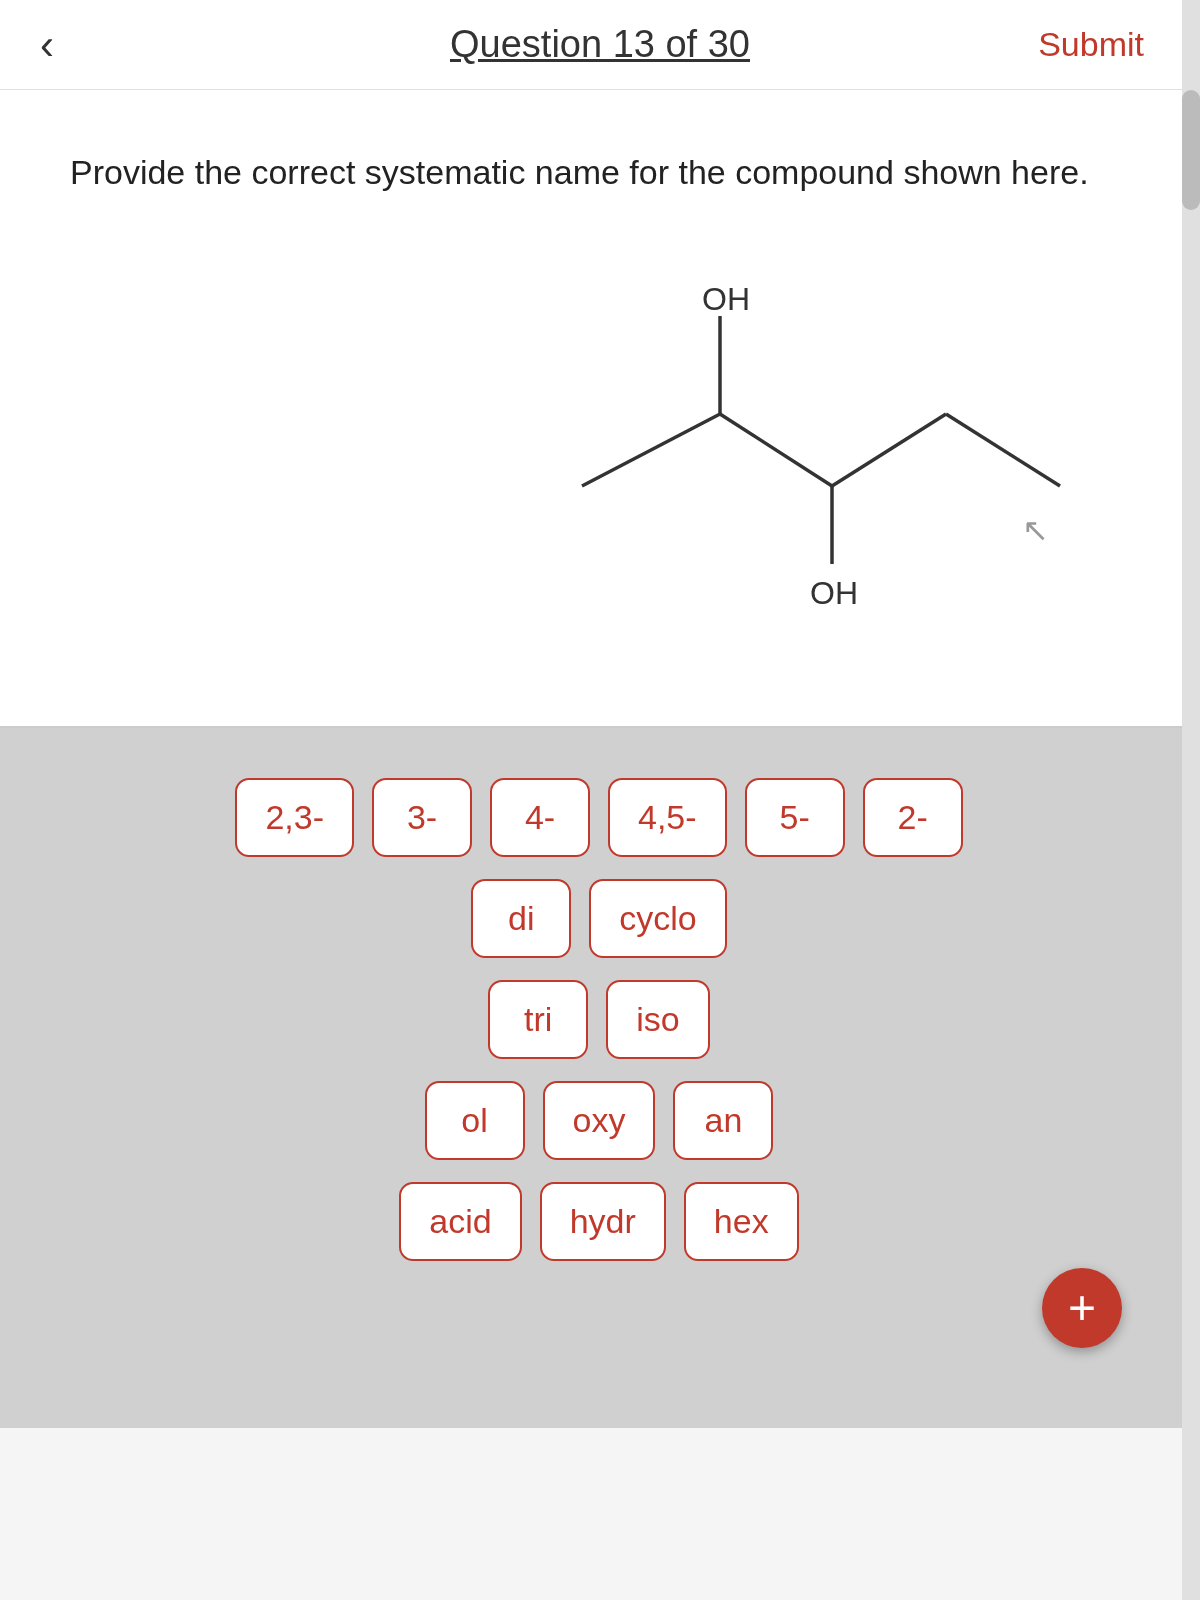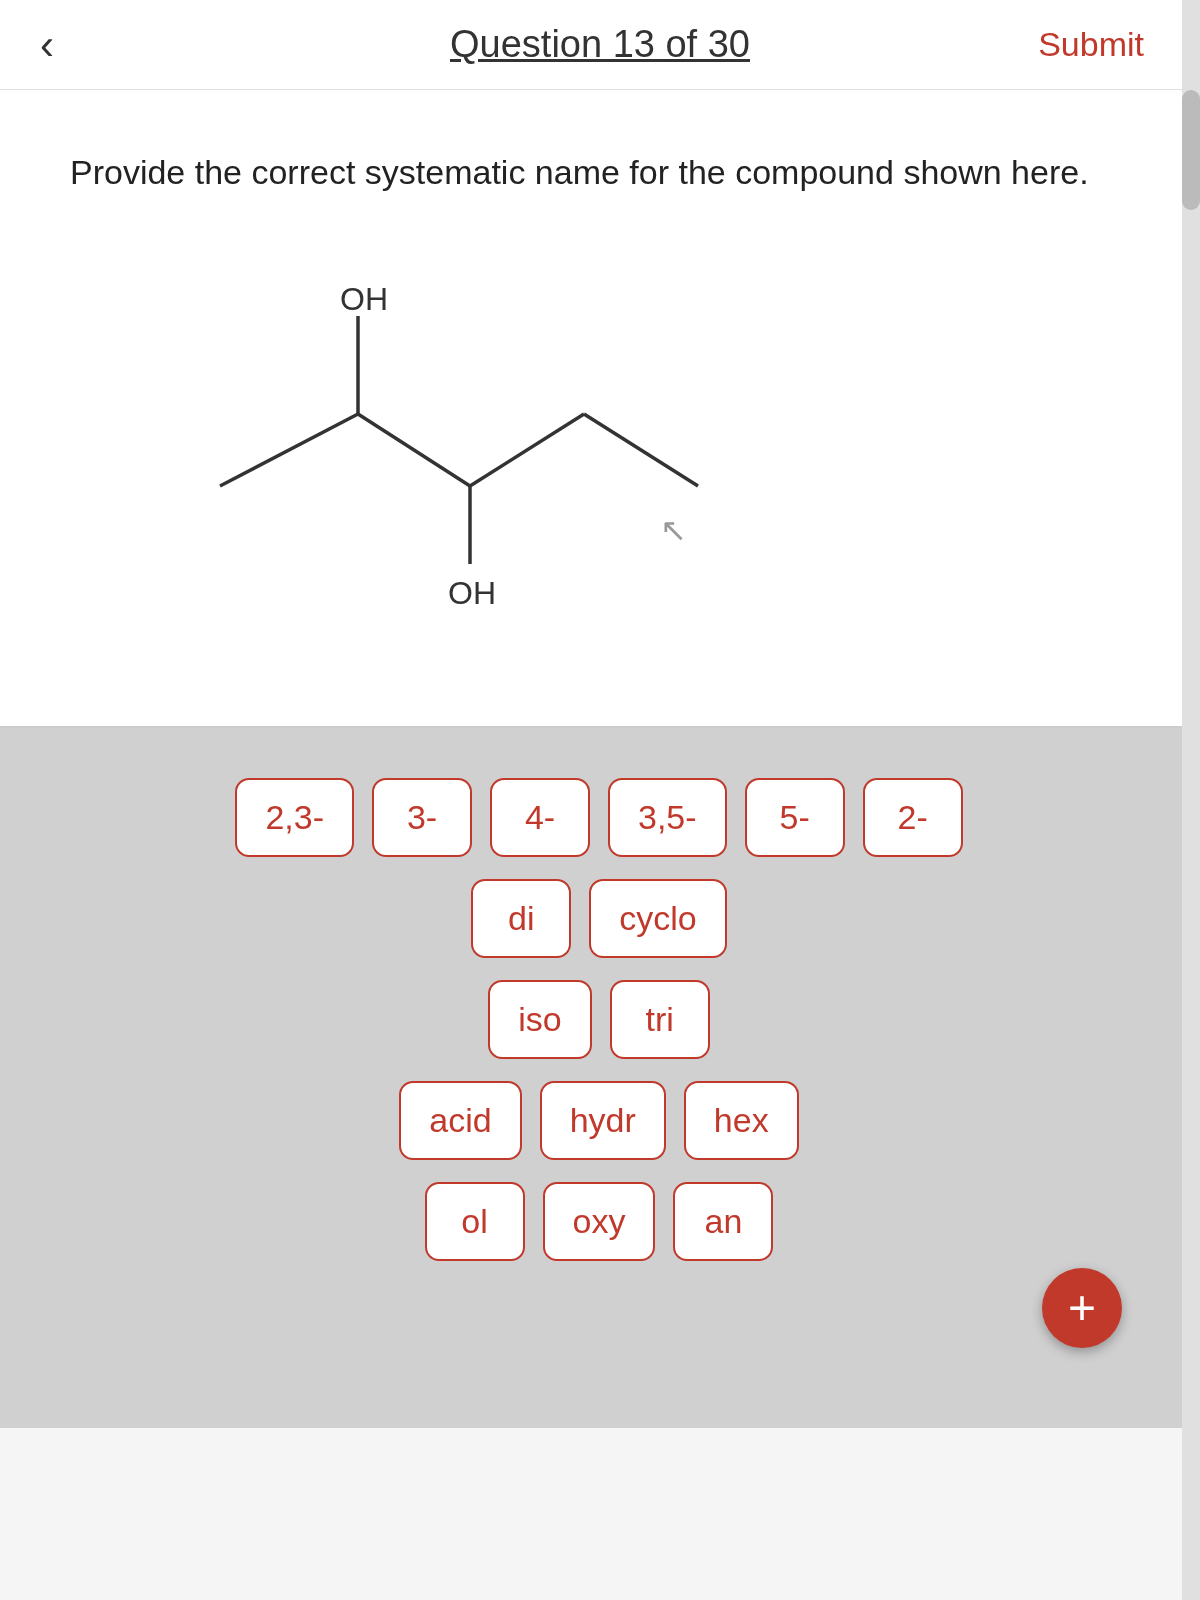--- a/index.html
+++ b/index.html
@@ -79,21 +79,21 @@
       font-size: 34px;
       color: #222;
       line-height: 1.35;
       font-weight: 400;
       margin-bottom: 50px;
     }
 
     
     .structure-area {
       display: flex;
-      justify-content: flex-start;
+      justify-content: flex-end;
       align-items: center;
       padding: 20px 0 60px 60px;
       min-height: 380px;
     }
 
     .structure-svg {
       width: 620px;
       height: 360px;
     }
 
@@ -192,42 +192,42 @@
 </div>
 
 <div class="divider"></div>
 
 <div class="answer-area" style="position:relative;">
 
   <div class="tile-row">
     <div class="tile">2,3-</div>
     <div class="tile">3-</div>
     <div class="tile">4-</div>
-    <div class="tile">3,5-</div>
+    <div class="tile">4,5-</div>
     <div class="tile">5-</div>
     <div class="tile">2-</div>
   </div>
 
   <div class="tile-row">
     <div class="tile">di</div>
     <div class="tile">cyclo</div>
   </div>
 
   <div class="tile-row">
+    <div class="tile">tri</div>
     <div class="tile">iso</div>
-    <div class="tile">tri</div>
-  </div>
-
+  </div>
+
+
+  <div class="tile-row">
+    <div class="tile">ol</div>
+    <div class="tile">oxy</div>
+    <div class="tile">an</div>
+  </div>
 
   <div class="tile-row">
     <div class="tile">acid</div>
     <div class="tile">hydr</div>
     <div class="tile">hex</div>
   </div>
 
-  <div class="tile-row">
-    <div class="tile">ol</div>
-    <div class="tile">oxy</div>
-    <div class="tile">an</div>
-  </div>
-
   <button class="plus-button">+</button>
 </div>
 
 </body></html>

